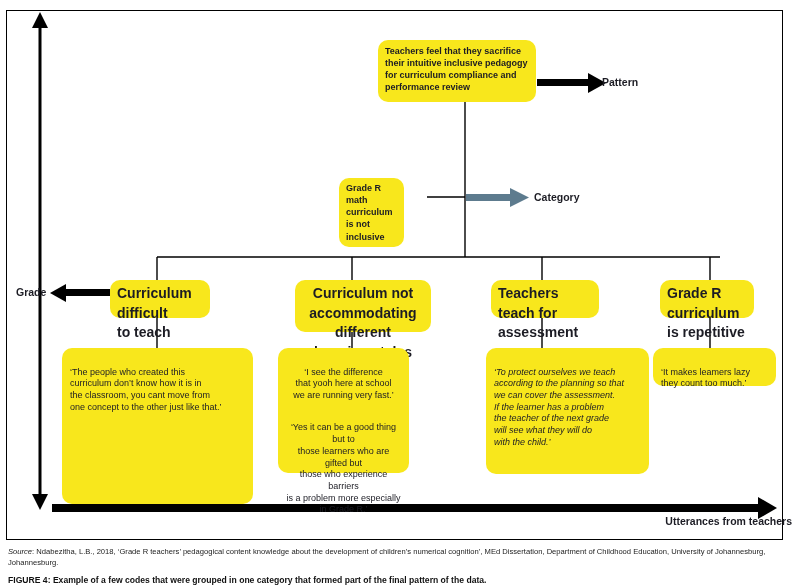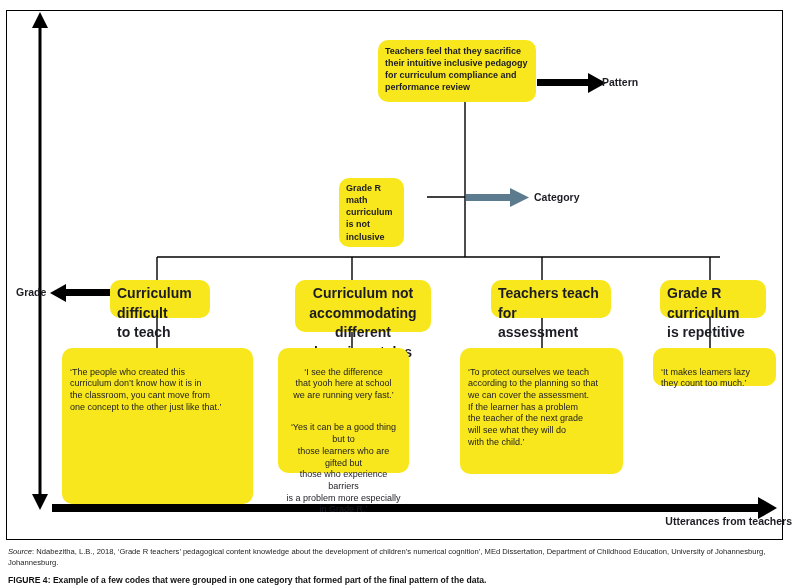--- a/index.html
+++ b/index.html
@@ -16,26 +16,26 @@
     position:absolute;background:#F8E71C;box-sizing:border-box;
     white-space:pre-line;
     border-radius:10px;
   }
   .ybox.bold{font-weight:bold;}
   .pattern-box{left:378px;top:40px;width:158px;min-height:62px;padding:5px 7px;font-size:9px;line-height:1.35;}
   .category-box{left:339px;top:178px;width:65px;min-height:42px;padding:4px 7px;font-size:9px;line-height:1.35;}
   .code-box{padding:4px 7px;font-size:14px;line-height:1.4;}
   .code-1{left:110px;top:280px;width:100px;height:38px;}
   .code-2{left:295px;top:280px;width:136px;height:52px;text-align:center;}
-  .code-3{left:491px;top:280px;width:120px;height:38px;}
-  .code-4{left:660px;top:280px;width:106px;height:38px;}
+  .code-3{left:491px;top:280px;width:108px;height:38px;}
+  .code-4{left:660px;top:280px;width:94px;height:38px;}
   .quote-box{font-size:9px;line-height:1.3;padding:7px 8px;}
   .quote-1{left:62px;top:348px;width:191px;height:156px;}
   .quote-2{left:278px;top:348px;width:131px;height:125px;text-align:center;}
-  .quote-3{left:460px;top:348px;width:163px;height:126px;}
+  .quote-3{left:486px;top:348px;width:163px;height:126px;font-style:italic;}
   .quote-4{left:653px;top:348px;width:123px;height:38px;}
   .quote-box p{margin:0 0 9px 0;white-space:pre-line;}
   .quote-box p:last-child{margin-bottom:0;}
   .axis-label{
     position:absolute;font-weight:bold;font-size:10.5px;color:#1c1c24;
   }
   .label-pattern{left:602px;top:76px;}
   .label-category{left:534px;top:191px;}
   .label-codes{left:16px;top:286px;}
   .label-utterances{left:0;top:515px;width:792px;text-align:right;font-size:10.5px;}

